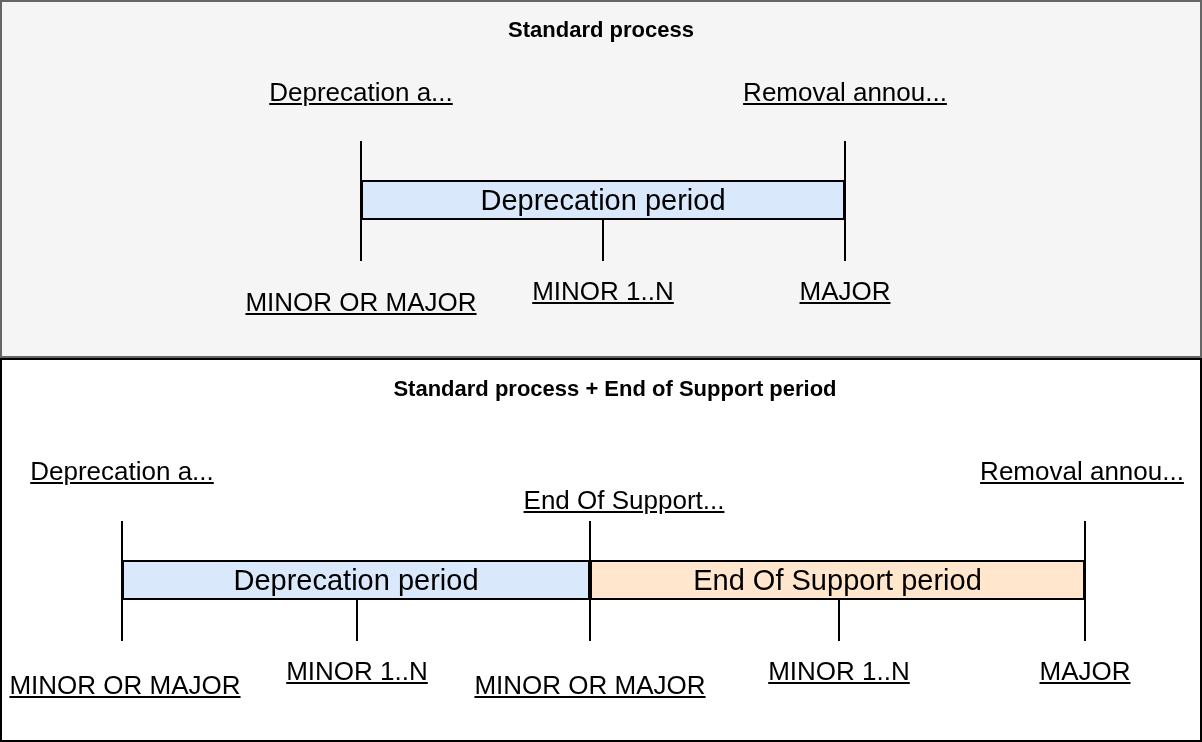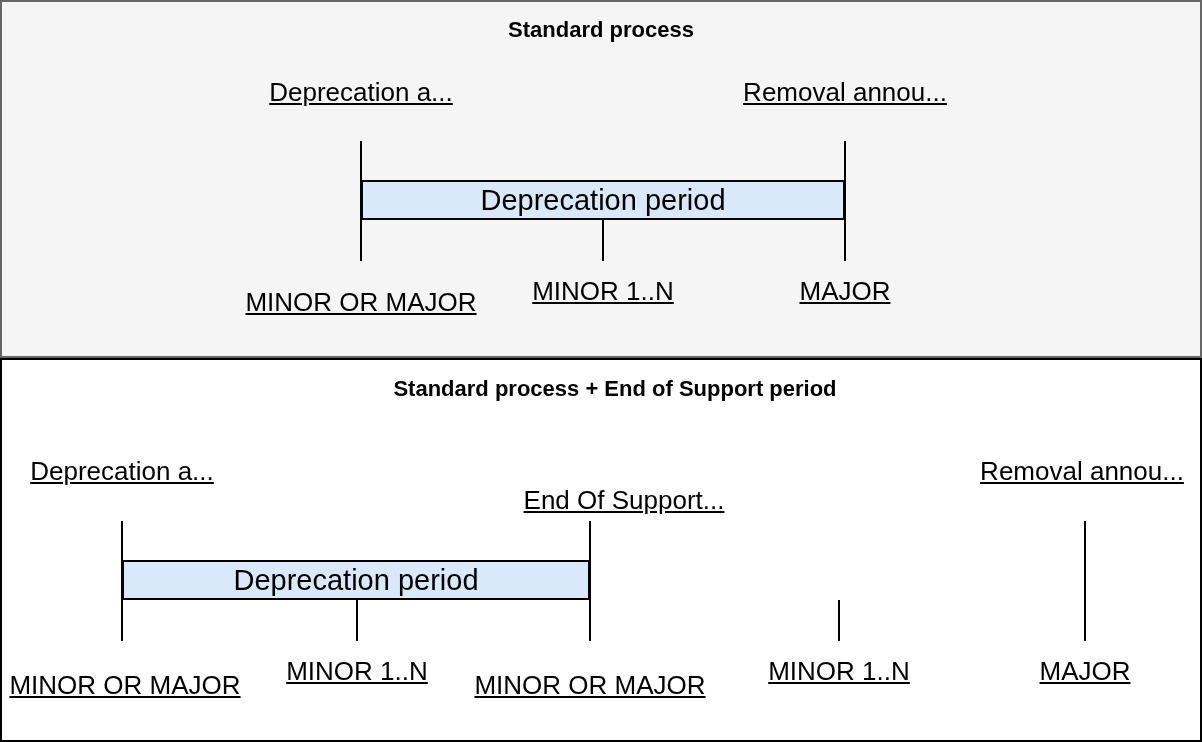--- a/index.html
+++ b/index.html
@@ -90,20 +90,23 @@
 
   <div class="abs tick" style="left:121px; top:521px; height:120px;"></div>
   <div class="abs tick" style="left:589px; top:521px; height:120px;"></div>
   <div class="abs tick" style="left:1084px; top:521px; height:120px;"></div>
   <div class="abs tick" style="left:356px; top:600px; height:41px;"></div>
   <div class="abs tick" style="left:838px; top:600px; height:41px;"></div>
 
   <div class="abs bar bar-blue" style="left:122px; top:560px; width:468px;">
     <span>Deprecation period</span>
   </div>
+  <div class="abs bar bar-orange" style="left:590px; top:560px; width:495px;">
+    <span>End Of Support period</span>
+  </div>
 
   <div class="abs label" style="left:125px; top:670px;">MINOR OR MAJOR</div>
   <div class="abs label" style="left:357px; top:656px;">MINOR 1..N</div>
   <div class="abs label" style="left:590px; top:670px;">MINOR OR MAJOR</div>
   <div class="abs label" style="left:839px; top:656px;">MINOR 1..N</div>
   <div class="abs label" style="left:1085px; top:656px;">MAJOR</div>
 
 </div>
 
 </body></html>

